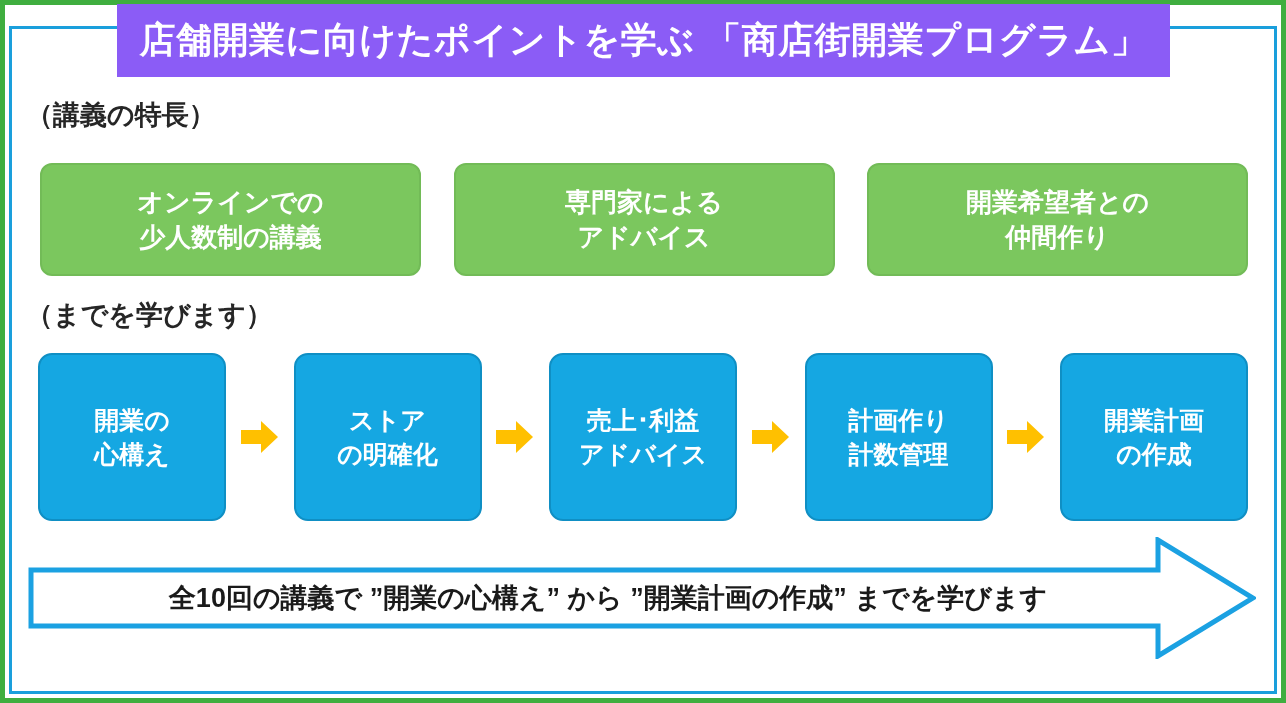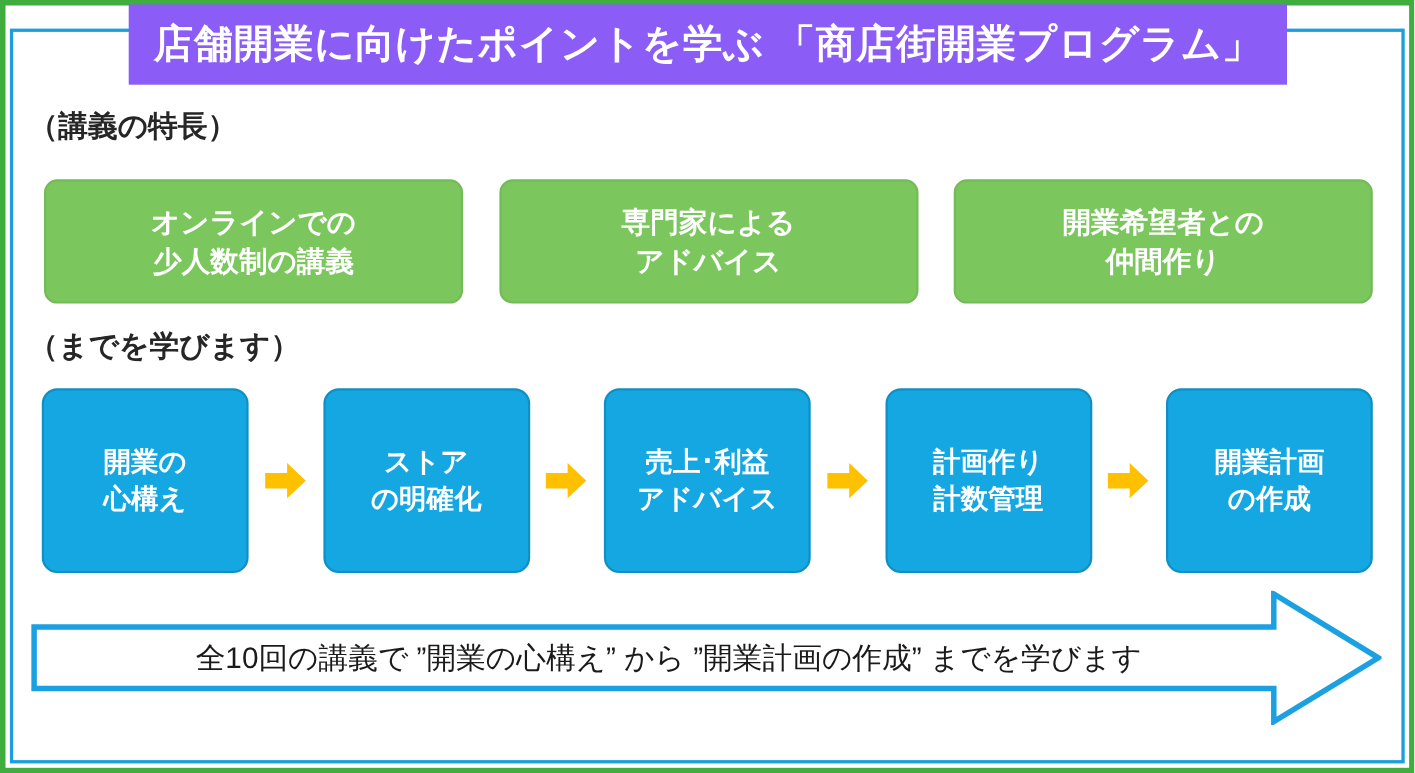--- a/index.html
+++ b/index.html
@@ -150,21 +150,21 @@
   .banner-text {
     position: absolute;
     left: 28px;
     top: 537px;
     width: 1160px;
     height: 122px;
     display: flex;
     align-items: center;
     justify-content: center;
     font-size: 27px;
-    font-weight: normal;
+    font-weight: bold;
     color: #1a1a1a;
     white-space: nowrap;
     pointer-events: none;
   }
 </style>
 </head>
 <body>
 
 <div class="page">
 

